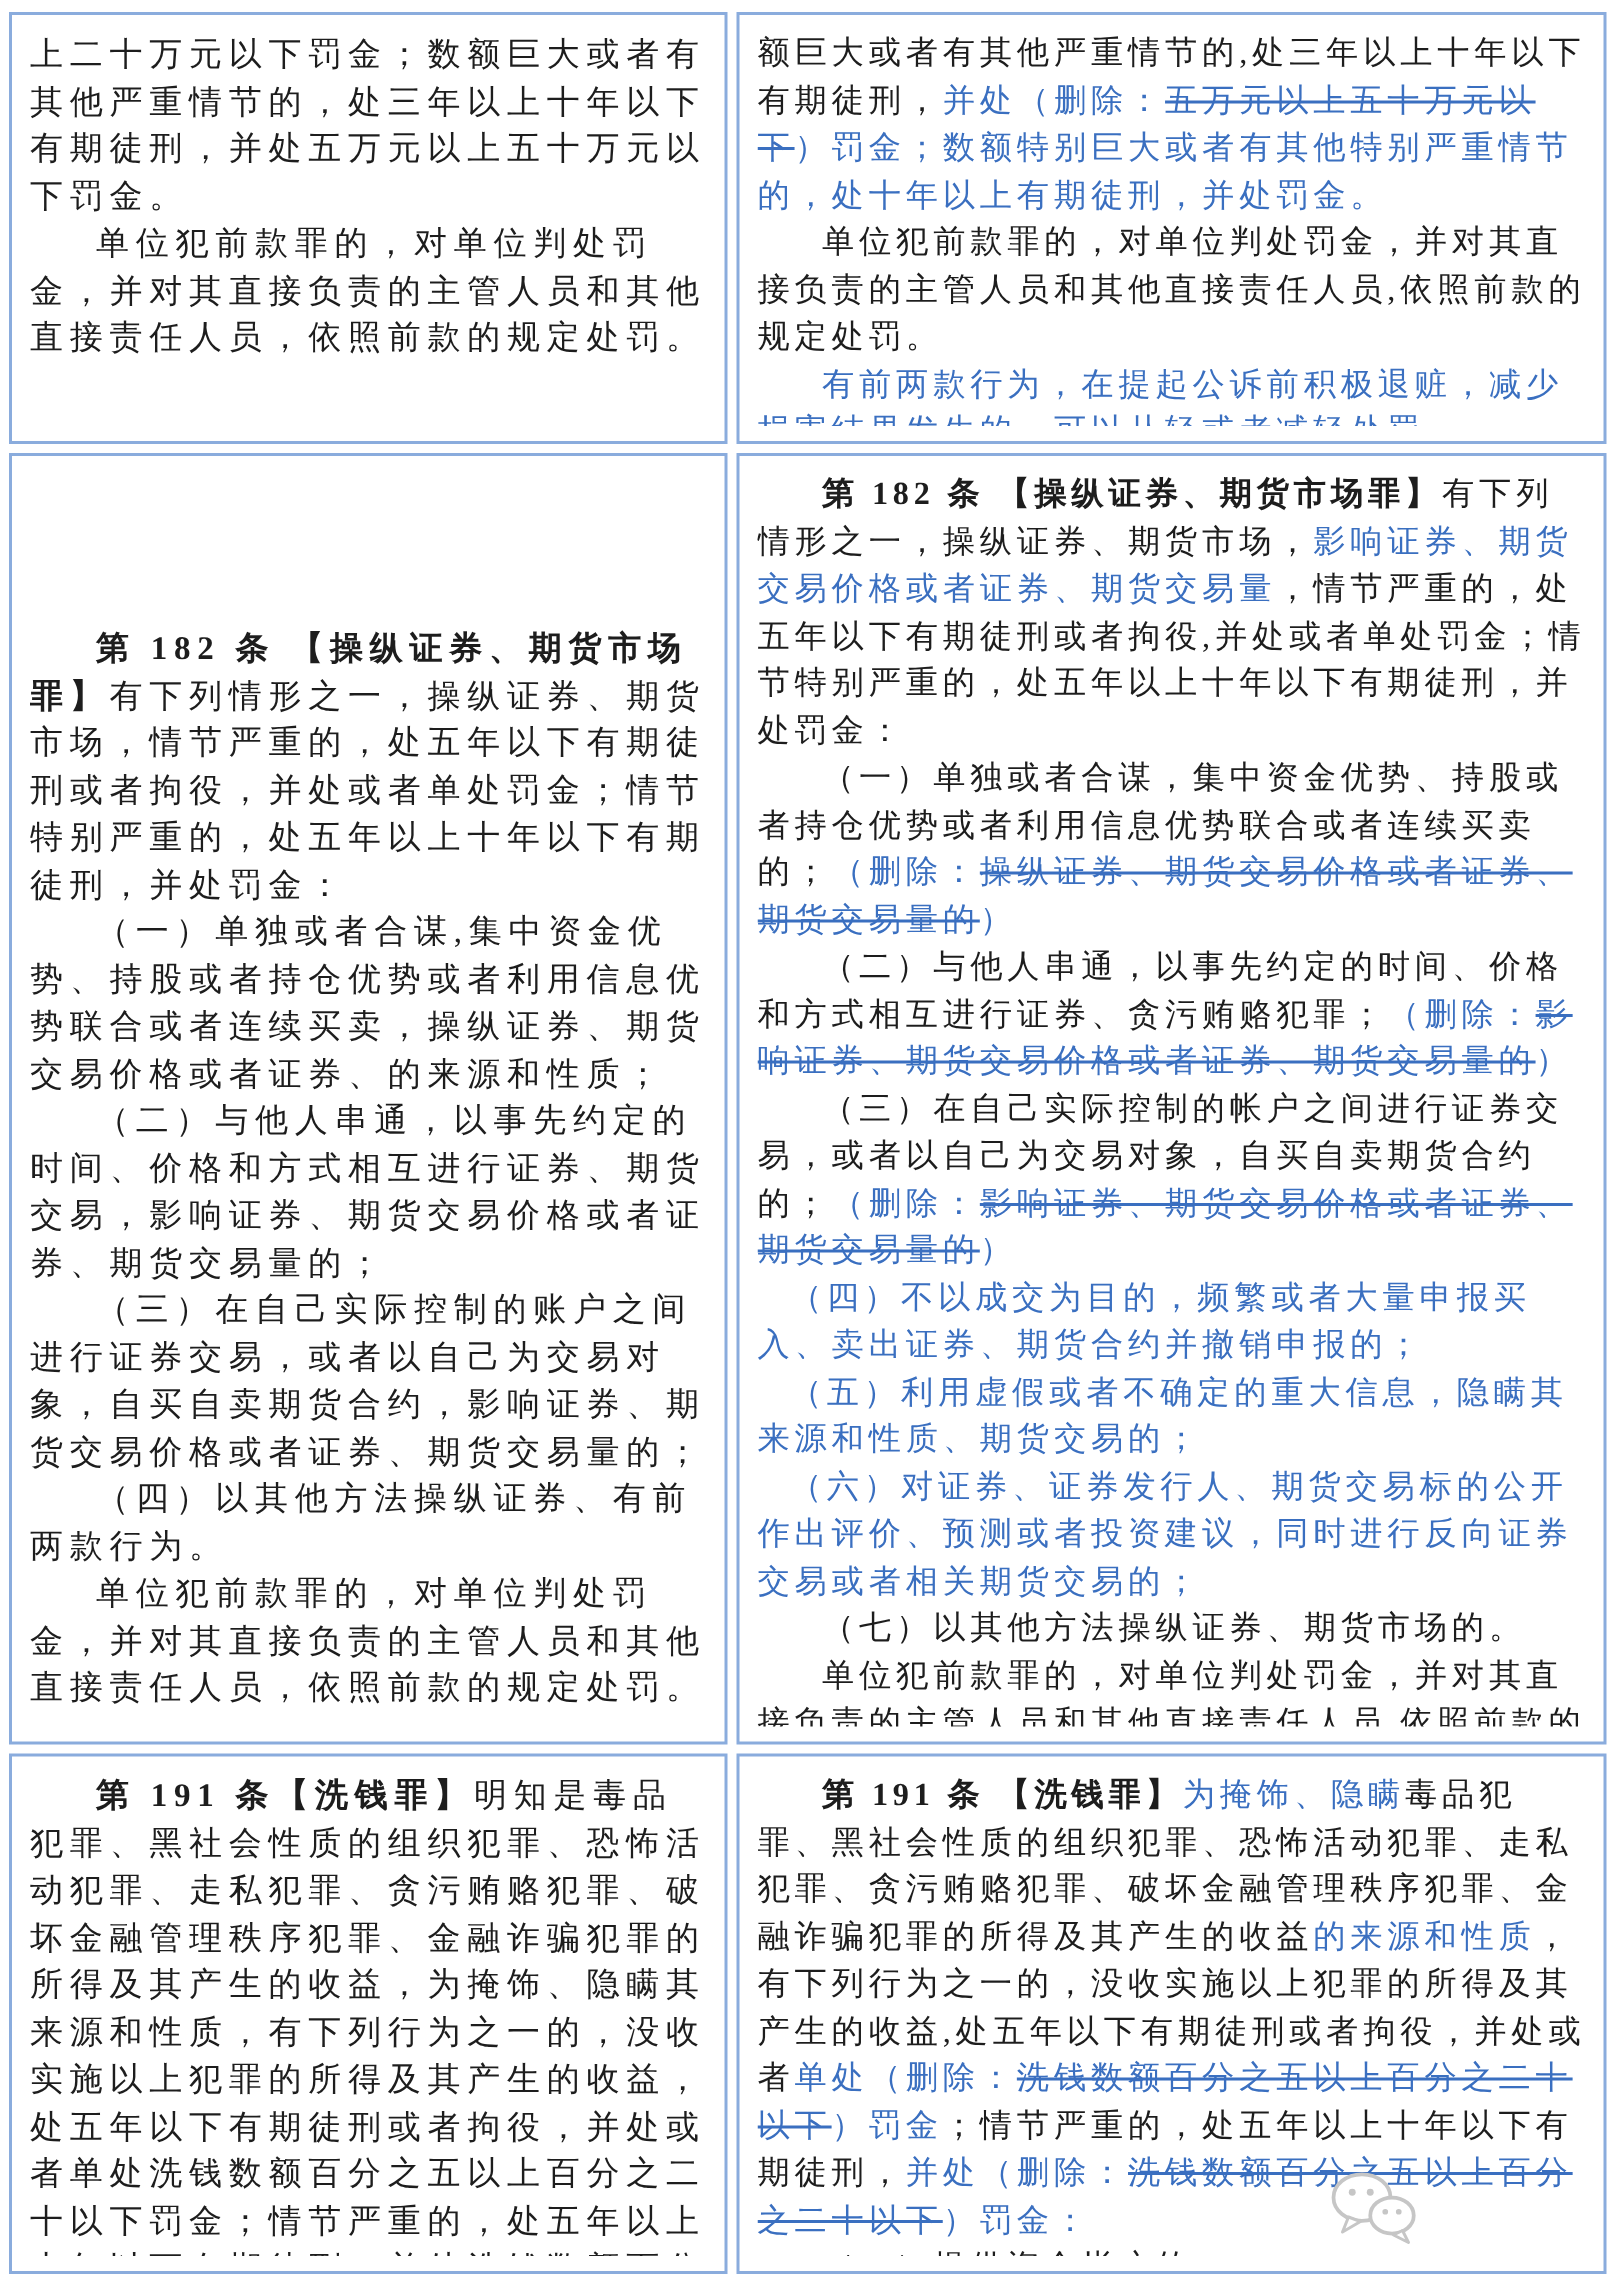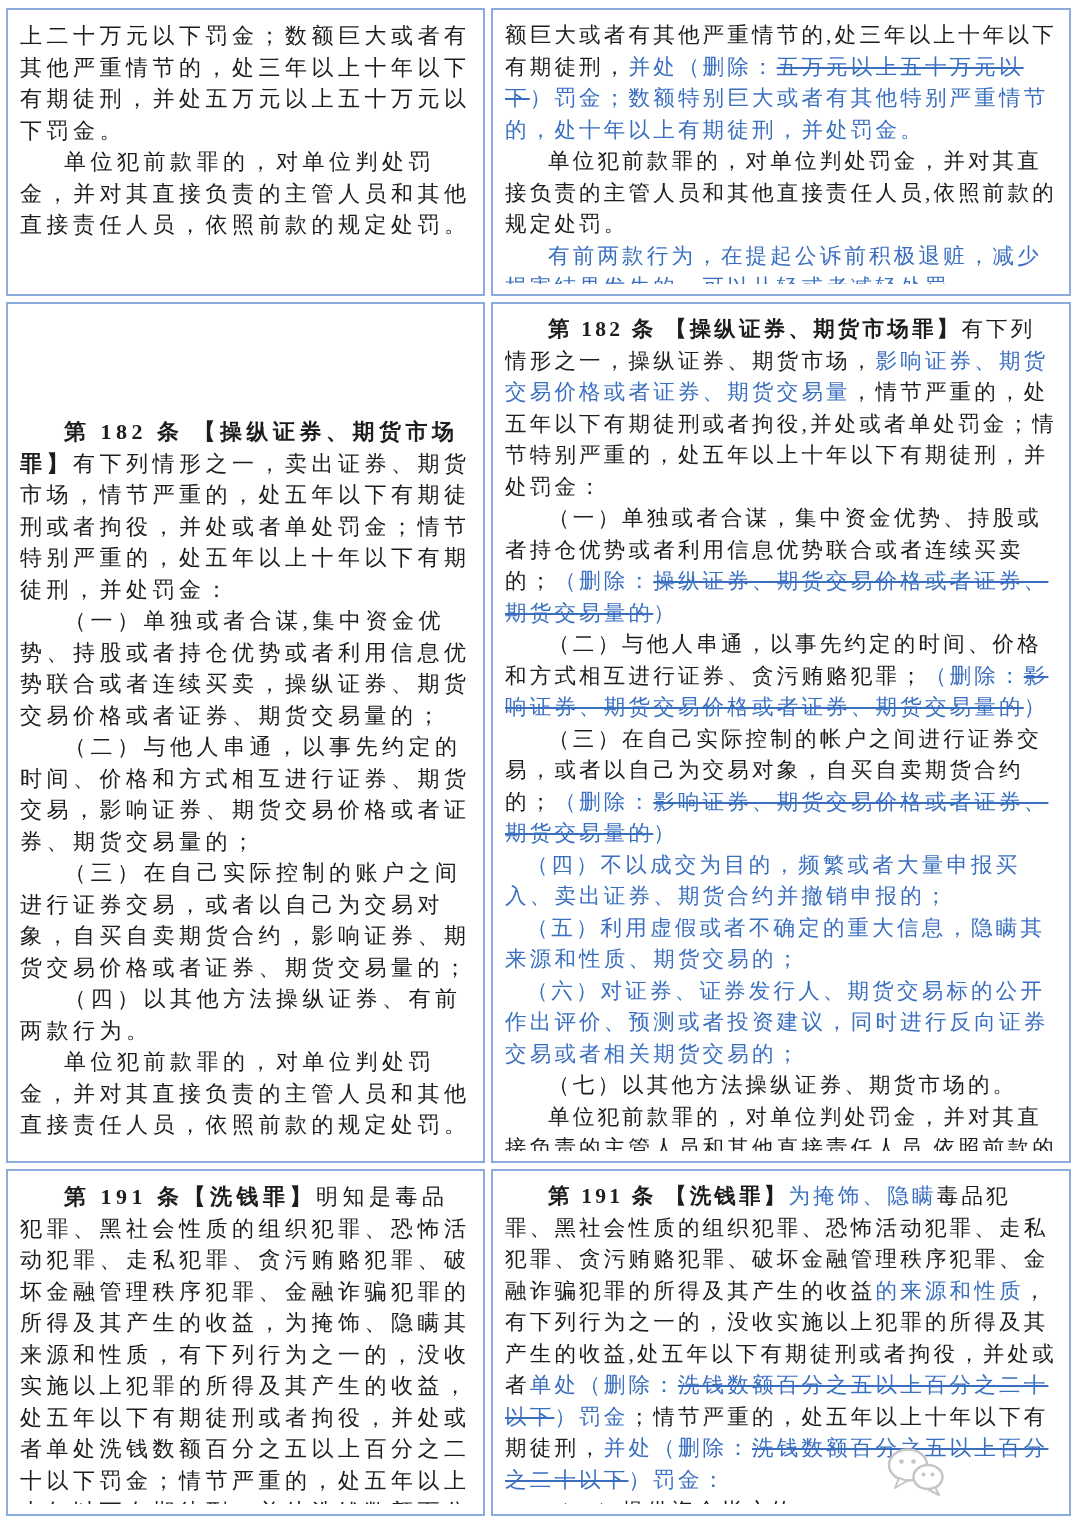--- a/index.html
+++ b/index.html
@@ -49,22 +49,22 @@
           <div class="cell-inner">
               <p class="noindent"><span>额巨大或者有其他严重情节的,处三年以上十年以下有期徒刑，</span><span class="run-added">并处（删除：</span><span class="run-deleted">五万元以上五十万元以下</span><span class="run-added">）罚金；</span><span class="run-added">数额特别巨大或者有其他特别严重情节的，处十年以上有期徒刑，并处罚金。</span></p>
               <p><span>单位犯前款罪的，对单位判处罚金，并对其直接负责的主管人员和其他直接责任人员,依照前款的规定处罚。</span></p>
               <p><span class="run-added">有前两款行为，在提起公诉前积极退赃，减少损害结果发生的，可以从轻或者减轻处罚。</span></p>
             </div>
         </td>
       </tr>
       <tr class="r2">
         <td class="cell col-left gap-top">
           <div class="cell-inner">
-              <p><span class="run-bold">第 182 条 【操纵证券、期货市场罪】</span><span>有下列情形之一，卖出证券、期货市场，情节严重的，处五年以下有期徒刑或者拘役，并处或者单处罚金；情节特别严重的，处五年以上十年以下有期徒刑，并处罚金：</span></p>
-              <p><span>（一）单独或者合谋,集中资金优势、持股或者持仓优势或者利用信息优势联合或者连续买卖，操纵证券、期货交易价格或者证券、期货交易量的；</span></p>
+              <p><span class="run-bold">第 182 条 【操纵证券、期货市场罪】</span><span>有下列情形之一，操纵证券、期货市场，情节严重的，处五年以下有期徒刑或者拘役，并处或者单处罚金；情节特别严重的，处五年以上十年以下有期徒刑，并处罚金：</span></p>
+              <p><span>（一）单独或者合谋,集中资金优势、持股或者持仓优势或者利用信息优势联合或者连续买卖，操纵证券、期货交易价格或者证券、的来源和性质；</span></p>
               <p><span>（二）与他人串通，以事先约定的时间、价格和方式相互进行证券、期货交易，影响证券、期货交易价格或者证券、期货交易量的；</span></p>
               <p><span>（三）在自己实际控制的账户之间进行证券交易，或者以自己为交易对象，自买自卖期货合约，影响证券、期货交易价格或者证券、期货交易量的；</span></p>
               <p><span>（四）以其他方法操纵证券、有前两款行为。</span></p>
               <p><span>单位犯前款罪的，对单位判处罚金，并对其直接负责的主管人员和其他直接责任人员，依照前款的规定处罚。</span></p>
             </div>
         </td>
         <td class="cell col-right">
           <div class="cell-inner">
               <p><span class="run-bold">第 182 条 【操纵证券、期货市场罪】</span><span>有下列情形之一，操纵证券、期货市场，</span><span class="run-added">影响证券、期货交易价格或者证券、期货交易量</span><span>，情节严重的，处五年以下有期徒刑或者拘役,并处或者单处罚金；情节特别严重的，处五年以上十年以下有期徒刑，并处罚金：</span></p>
               <p><span>（一）单独或者合谋，集中资金优势、持股或者持仓优势或者利用信息优势联合或者连续买卖的；</span><span class="run-added">（删除：</span><span class="run-deleted">操纵证券、期货交易价格或者证券、期货交易量的</span><span class="run-added">）</span></p>

